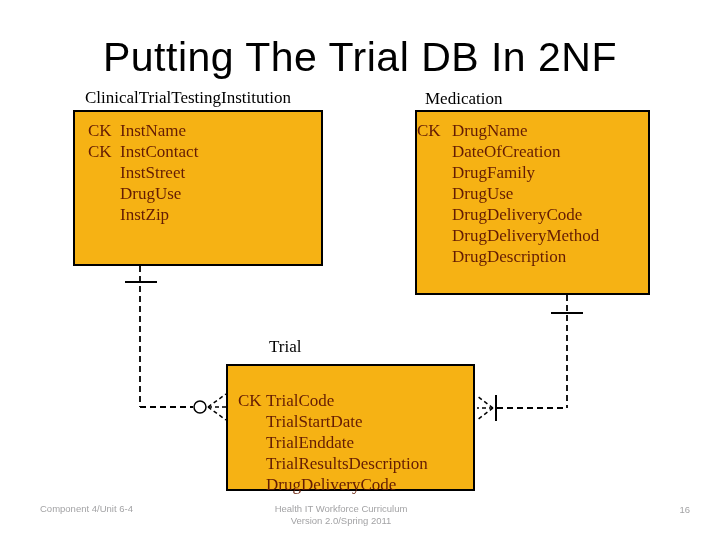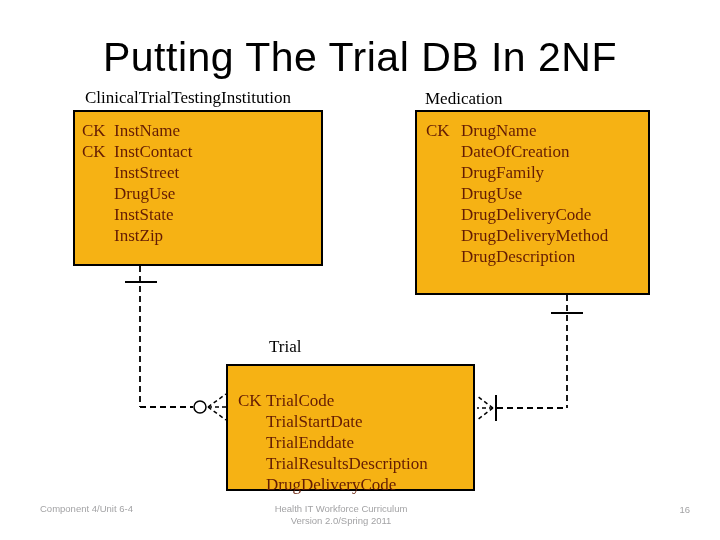--- a/index.html
+++ b/index.html
@@ -20,23 +20,23 @@
   .entity-box{
     position:absolute;background:#F6B214;border:2px solid #000000;
     box-sizing:border-box;
   }
   .fields{padding-top:8px;}
   .field-row{
     font-size:17px;line-height:21px;color:#641C04;white-space:nowrap;
     font-family:"Liberation Serif",serif;
   }
   .field-key{display:inline-block;text-align:left;}
-  .box-inst .field-row{padding-left:7px;}
+  .box-inst .field-row{padding-left:13px;}
   .box-inst .field-key{width:32px;}
-  .box-med .field-row{padding-left:9px;}
+  .box-med .field-row{}
   .box-med .field-key{width:35px;}
   .box-trial .field-row{padding-left:10px;}
   .box-trial .field-key{width:28px;}
   .connectors{position:absolute;left:0;top:0;width:720px;height:540px;pointer-events:none;}
   .dash{stroke:#000000;stroke-width:1.8;stroke-dasharray:6 4;fill:none;}
   .dash-fine{stroke:#000000;stroke-width:1.5;stroke-dasharray:4 3;fill:none;}
   .solid{stroke:#000000;stroke-width:2;fill:none;}
   .circ{fill:#ffffff;stroke:#000000;stroke-width:1.5;}
   .footer{
     position:absolute;font-family:"Liberation Sans",sans-serif;font-size:9.5px;
@@ -79,21 +79,20 @@
   </svg>
 
   <div class="entity">
     <div class="entity-label" style="left:85px;top:88px;">ClinicalTrialTestingInstitution</div>
     <div class="entity-box box-inst" style="left:73px;top:110px;width:250px;height:156px;">
       <div class="fields">
         <div class="field-row"><span class="field-key">CK</span><span>InstName</span></div>
         <div class="field-row"><span class="field-key">CK</span><span>InstContact</span></div>
         <div class="field-row"><span class="field-key"></span><span>InstStreet</span></div>
         <div class="field-row"><span class="field-key"></span><span>DrugUse</span></div>
-        <div class="field-row"><span class="field-key"></span><span>InstState</span></div>
         <div class="field-row"><span class="field-key"></span><span>InstZip</span></div>
       </div>
     </div>
   </div>
 
   <div class="entity">
     <div class="entity-label" style="left:425px;top:89px;">Medication</div>
     <div class="entity-box box-med" style="left:415px;top:110px;width:235px;height:185px;">
       <div class="fields">
         <div class="field-row"><span class="field-key">CK</span><span>DrugName</span></div>

